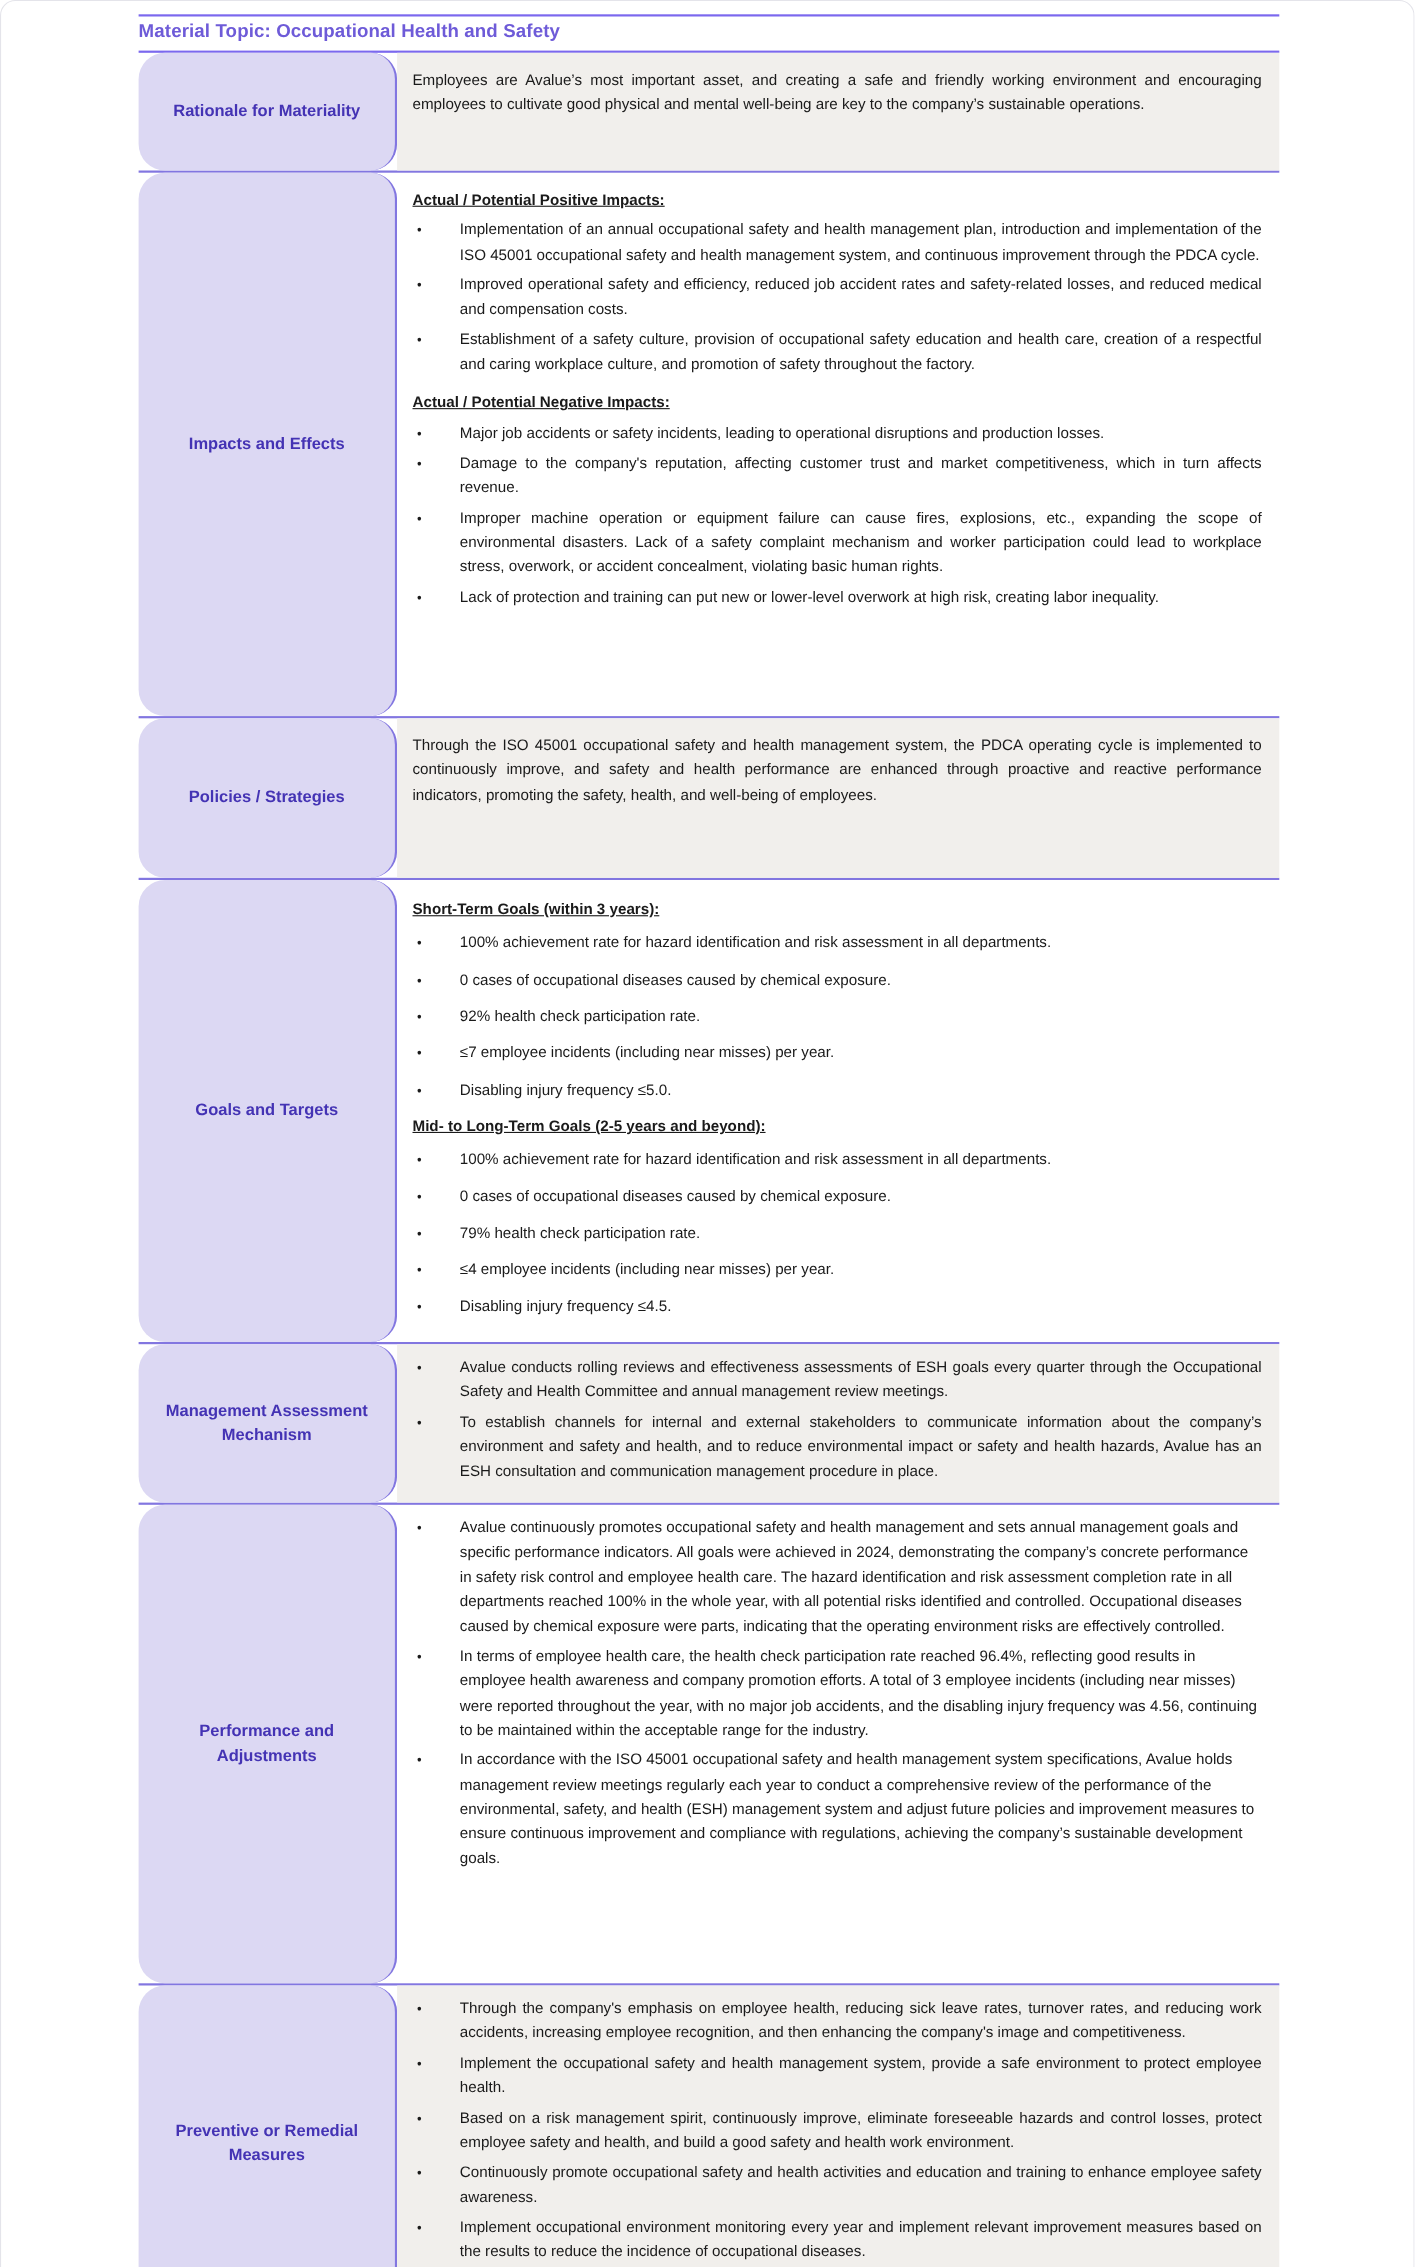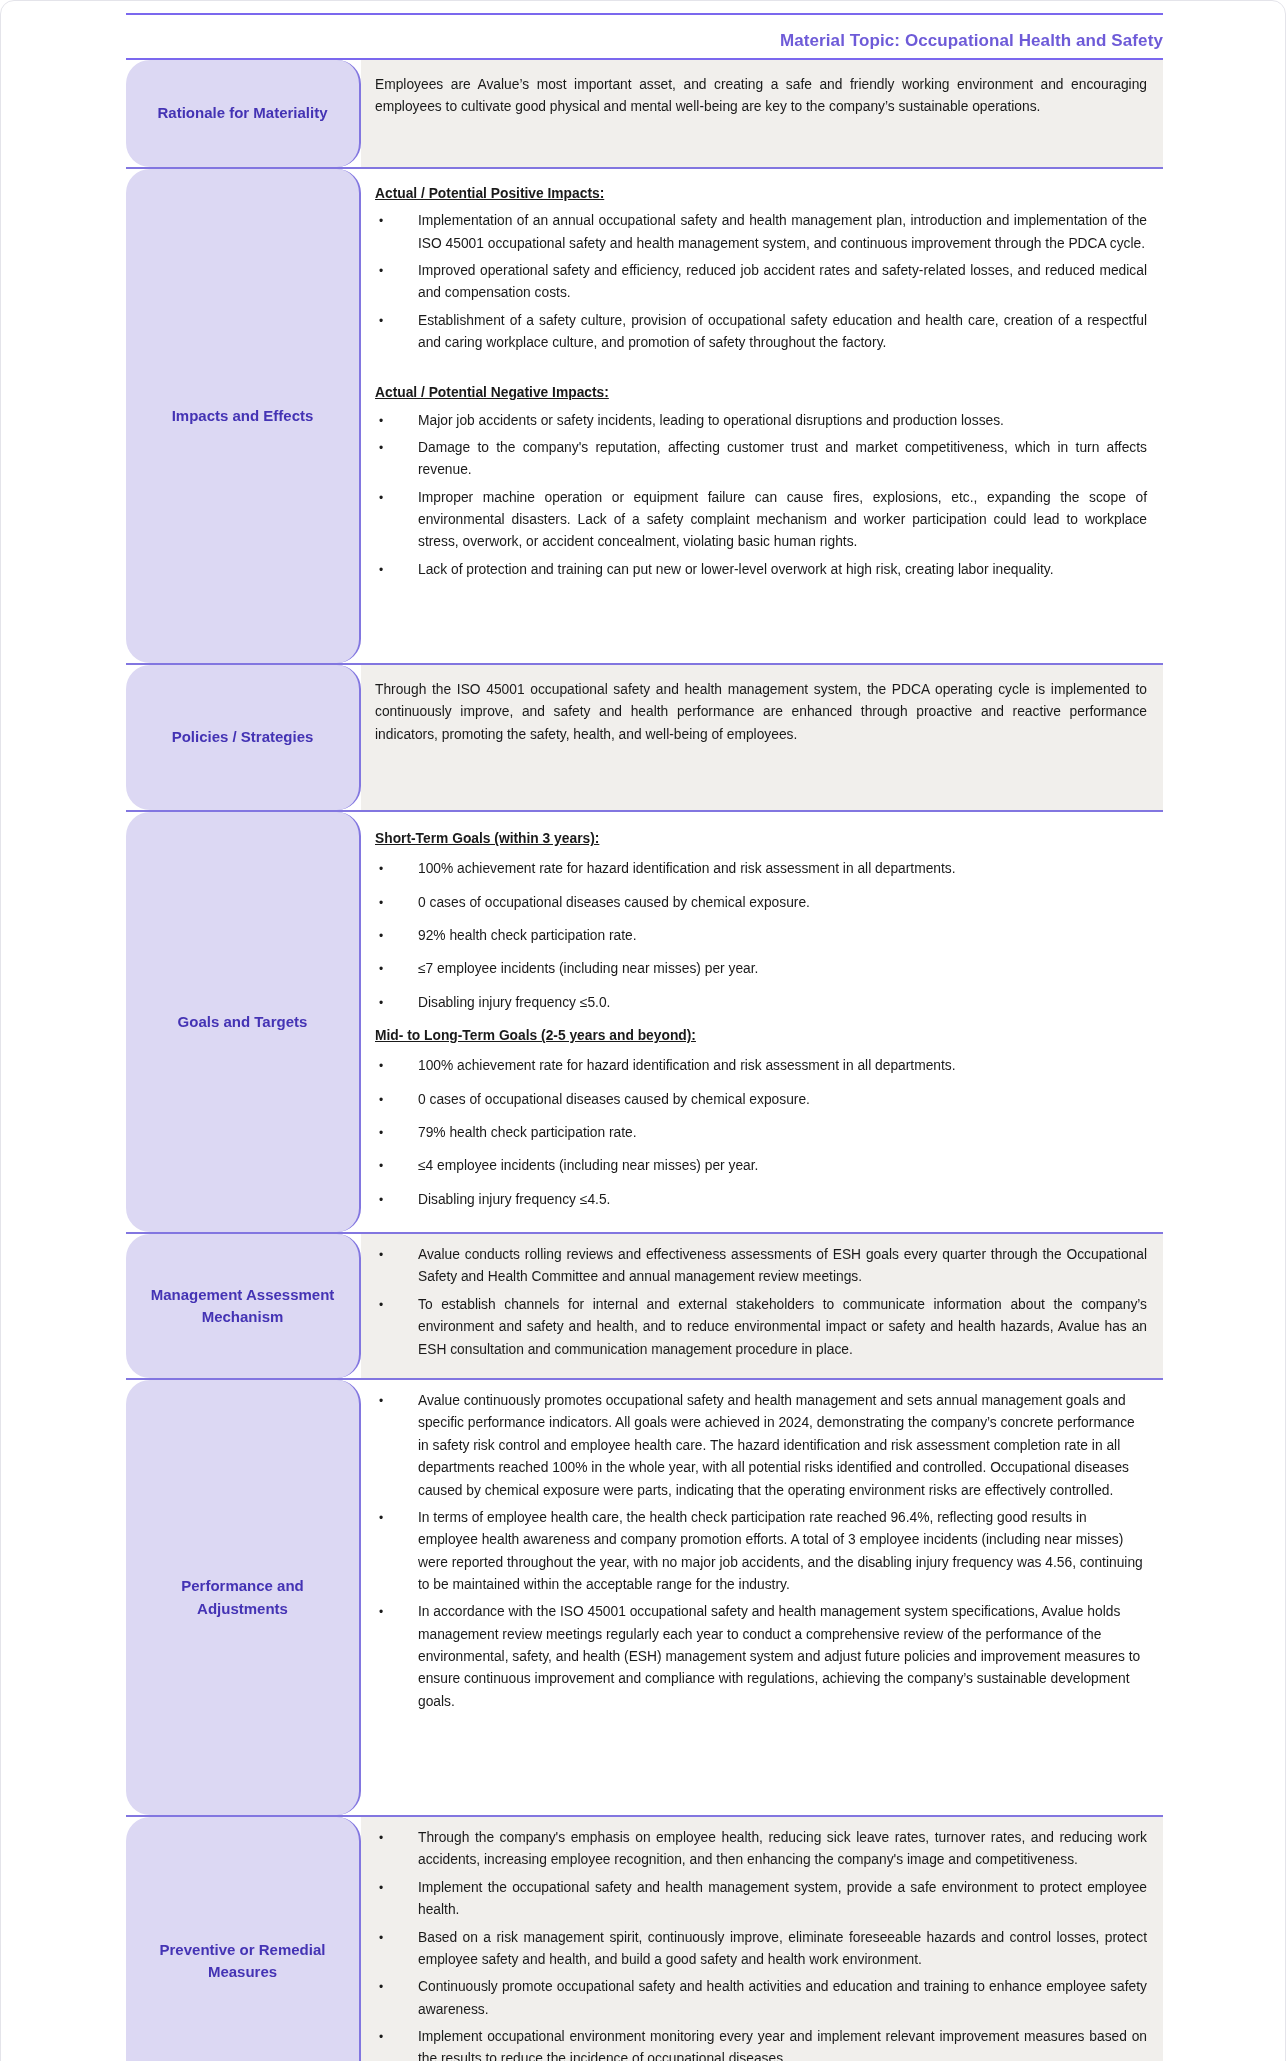--- a/index.html
+++ b/index.html
@@ -25,25 +25,25 @@
     background:#ffffff;
     border:1px solid #e4e4ea;
     border-radius:14px;
     padding:12px 122px 30px 125px;
   }
   .top-rule{
     height:2px;
     background:var(--accent);
   }
   .page-title{
-    text-align:right;
+    text-align:left;
     font-weight:bold;
     font-size:17px;
     color:var(--title-color);
-    padding:16px 0 7px 0;
+    padding:4px 0 7px 0;
     letter-spacing:0.1px;
   }
   .report-table{
     border-top:2px solid var(--accent);
     border-bottom:3px solid var(--accent);
     width:100%;
   }
   .row{display:flex;align-items:stretch;}
   .row + .row{border-top:2px solid var(--accent-border);}
   .label-cell{
@@ -73,21 +73,21 @@
   }
   .row:nth-child(odd) .content-cell{background:var(--shaded-bg);}
   .row-5 .content-cell{text-align:left;}
   .cell-paragraph{margin:4px 0;}
   .cell-heading{
     font-weight:bold;
     text-align:left;
     margin:4px 0 5px 0;
   }
   .cell-heading .heading-text{text-decoration:underline;}
-  .bullet-item + .cell-heading{margin-top:28px;}
+  .bullet-item + .cell-heading{margin-top:13px;}
   .bullet-item{
     display:flex;
     margin:0 0 5px 0;
   }
   .bullet-dot{
     flex:0 0 18px;
     width:18px;
     text-align:left;
     padding-left:4px;
     font-size:12px;

